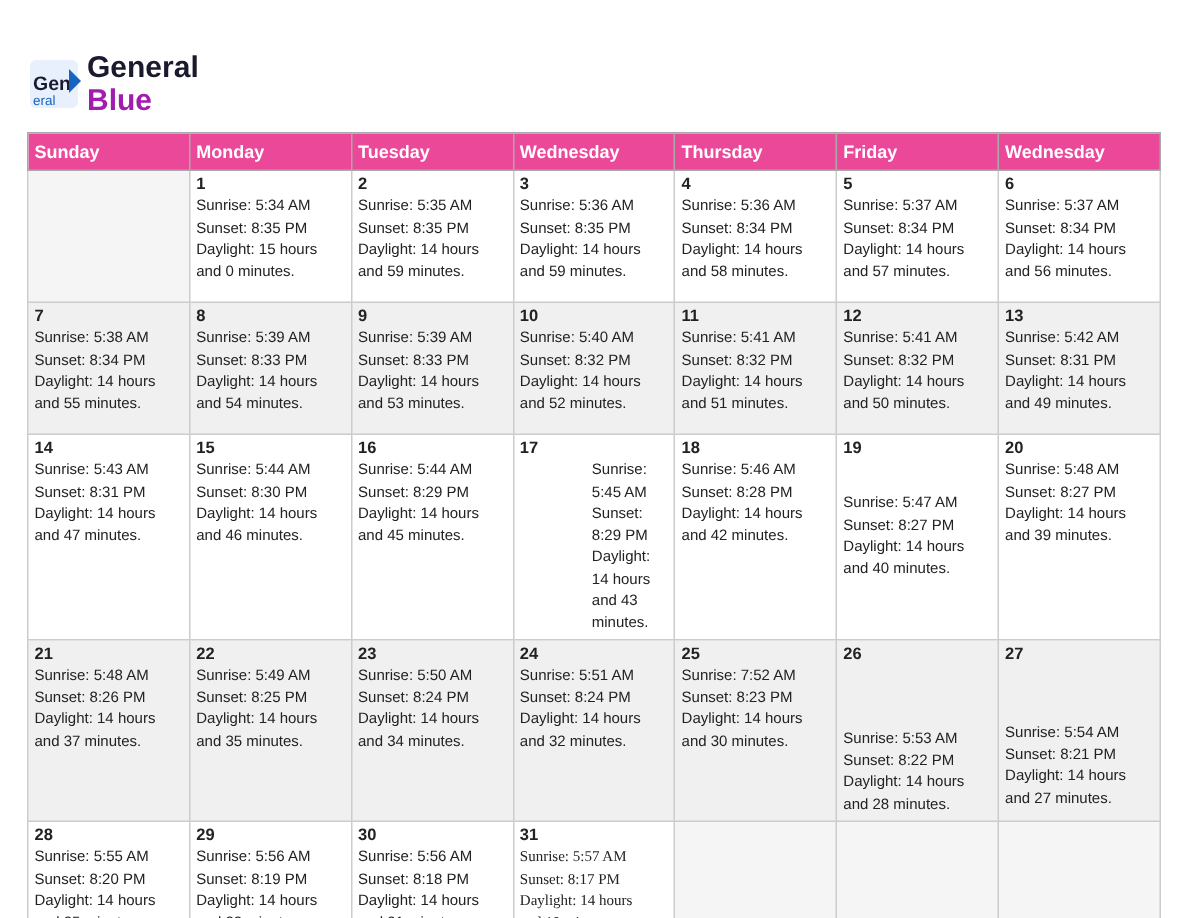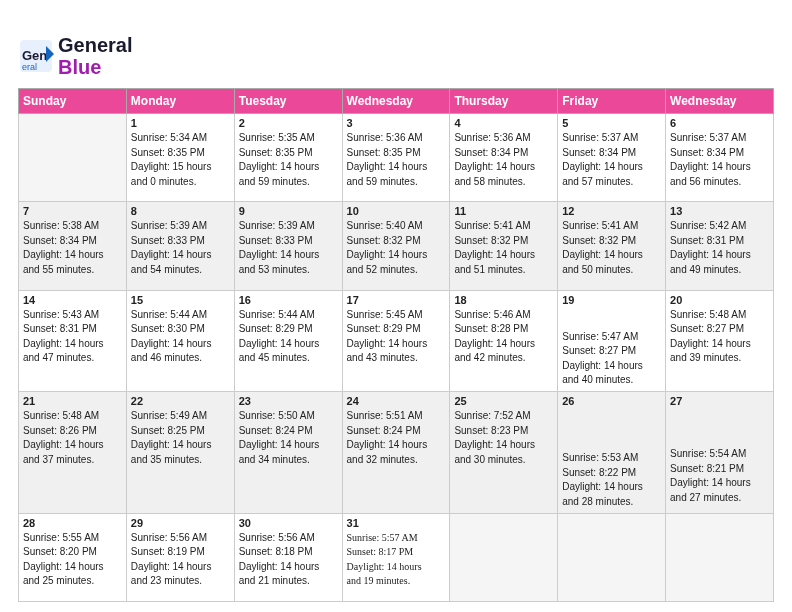--- a/index.html
+++ b/index.html
@@ -246,21 +246,21 @@
           </td>
           <td>
             <span class="day-num">16</span>
             <div class="cell-info" style="white-space: pre-line;">Sunrise: 5:44 AM
 Sunset: 8:29 PM
 Daylight: 14 hours
 and 45 minutes.</div>
           </td>
           <td>
             <span class="day-num">17</span>
-            <div class="cell-info" style="white-space: pre-line;">Sunrise: 5:45 AM
+            <div class="cell-info" style="white-space: pre-line; margin-left: 48px;">Sunrise: 5:45 AM
 Sunset: 8:29 PM
 Daylight: 14 hours
 and 43 minutes.</div>
           </td>
           <td>
             <span class="day-num">18</span>
             <div class="cell-info" style="white-space: pre-line;">Sunrise: 5:46 AM
 Sunset: 8:28 PM
 Daylight: 14 hours
 and 42 minutes.</div>

